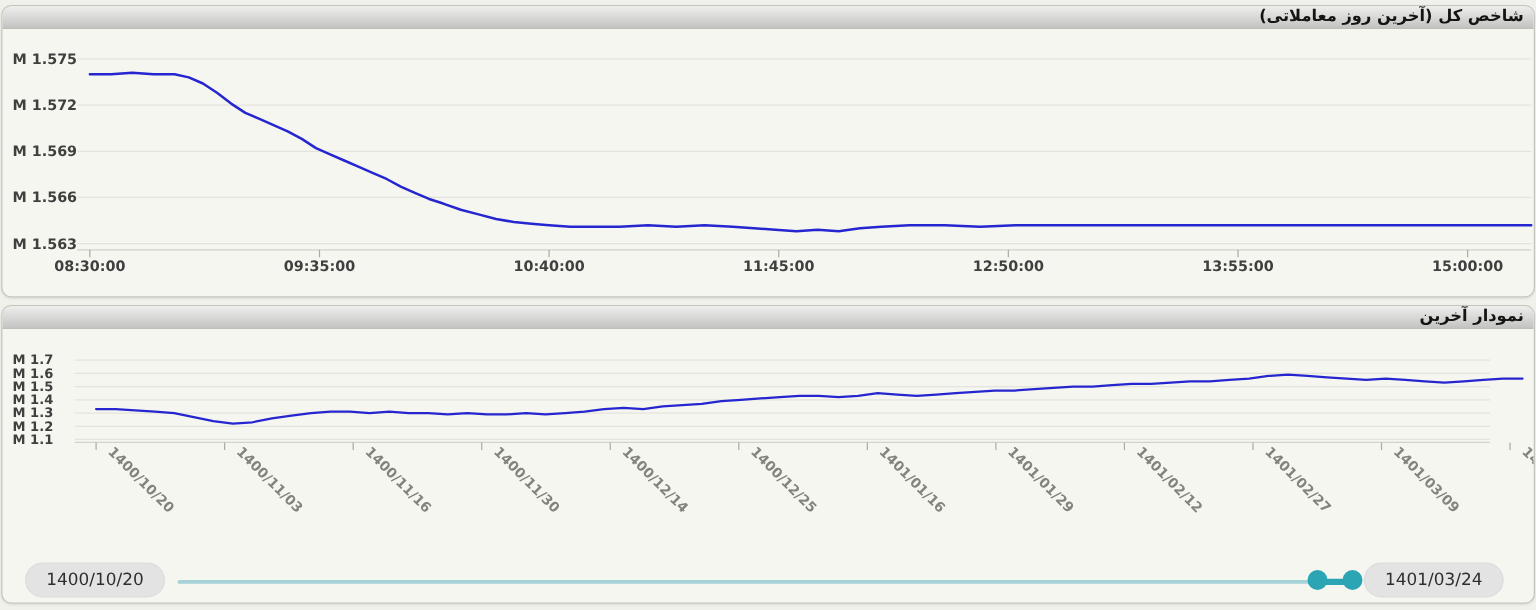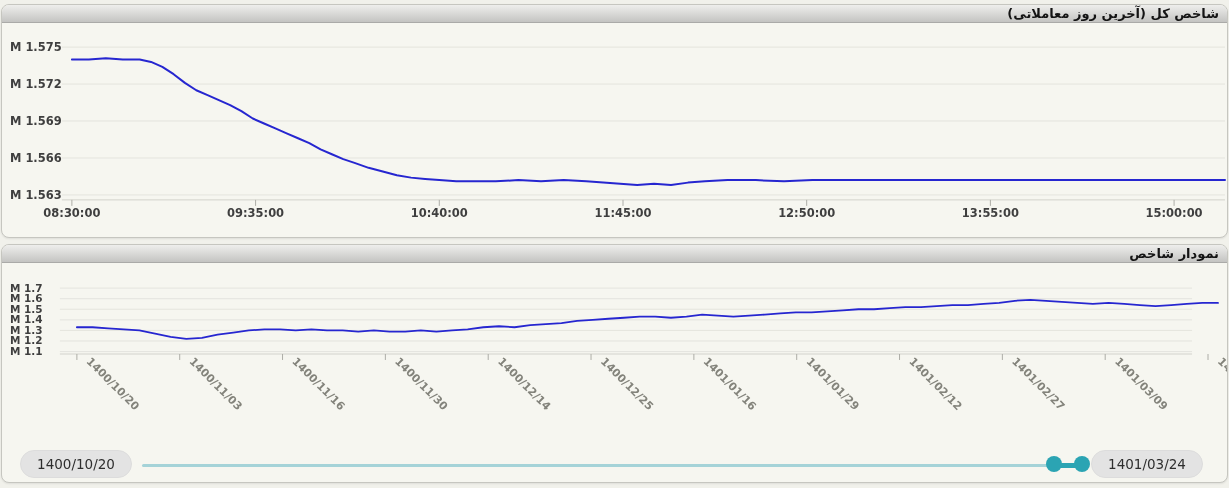--- a/index.html
+++ b/index.html
@@ -94,21 +94,21 @@
           <text x="990" y="194" font-size="11.5" fill="#3f3f3f" text-anchor="middle">13:55:00</text>
           <line x1="1174" y1="177" x2="1174" y2="183" stroke="#adada7" stroke-width="1"></line>
           <text x="1174" y="194" font-size="11.5" fill="#3f3f3f" text-anchor="middle">15:00:00</text>
           <polyline points="70.0,36.3 87.0,36.3 104.0,35.1 121.0,36.3 137.9,36.3 149.3,38.8 160.6,43.7 171.9,51.1 183.2,59.8 194.6,67.2 205.9,72.1 217.2,77.0 228.5,82.0 239.8,88.1 251.2,95.5 262.5,100.5 273.8,105.4 285.1,110.3 296.5,115.3 307.8,120.2 319.1,126.4 330.4,131.3 341.8,136.2 353.1,139.9 367.2,144.9 381.4,148.6 395.5,152.3 409.7,154.7 423.8,156.0 438.0,157.2 455.0,158.4 472.0,158.4 494.6,158.4 517.3,157.2 539.9,158.4 562.6,157.2 585.2,158.4 602.2,159.7 619.2,160.9 636.2,162.1 653.1,160.9 670.1,162.1 687.1,159.7 704.1,158.4 726.7,157.2 755.0,157.2 783.4,158.4 811.7,157.2 845.6,157.2 879.6,157.2 919.2,157.2 964.5,157.2 1009.8,157.2 1055.1,157.2 1100.4,157.2 1145.7,157.2 1185.3,157.2 1225.0,157.2" fill="none" stroke="#2626d0" stroke-width="2" stroke-linejoin="round" stroke-linecap="round"></polyline>
         </svg>
       </div>
   </section>
 
   <section class="panel panel-bottom">
     <header class="panel-header">
-      <h2 class="panel-title" dir="rtl">نمودار شاخص</h2>
+      <h2 class="panel-title" dir="rtl">نمودار آخرین</h2>
     </header>
     <div class="chart-wrap" id="chart-history">
         <svg viewBox="0 0 1227 172" width="100%" height="172">
           <line x1="58" y1="25" x2="1192" y2="25" stroke="#e4e4de" stroke-width="1"></line>
           <text x="8" y="28.5" font-size="10.5" fill="#3f3f3f">M 1.7</text>
           <line x1="58" y1="35.59999999999999" x2="1192" y2="35.59999999999999" stroke="#e4e4de" stroke-width="1"></line>
           <text x="8" y="39.09999999999999" font-size="10.5" fill="#3f3f3f">M 1.6</text>
           <line x1="58" y1="46.199999999999996" x2="1192" y2="46.199999999999996" stroke="#e4e4de" stroke-width="1"></line>
           <text x="8" y="49.699999999999996" font-size="10.5" fill="#3f3f3f">M 1.5</text>
           <line x1="58" y1="56.800000000000004" x2="1192" y2="56.800000000000004" stroke="#e4e4de" stroke-width="1"></line>

